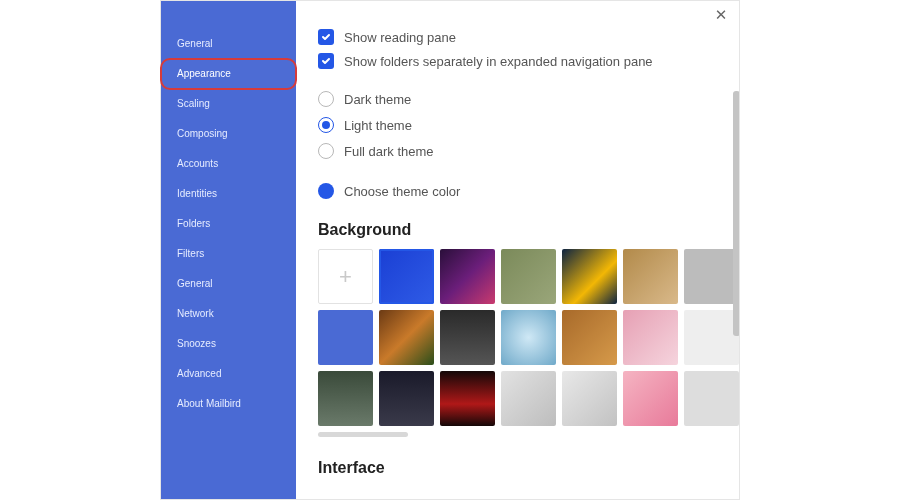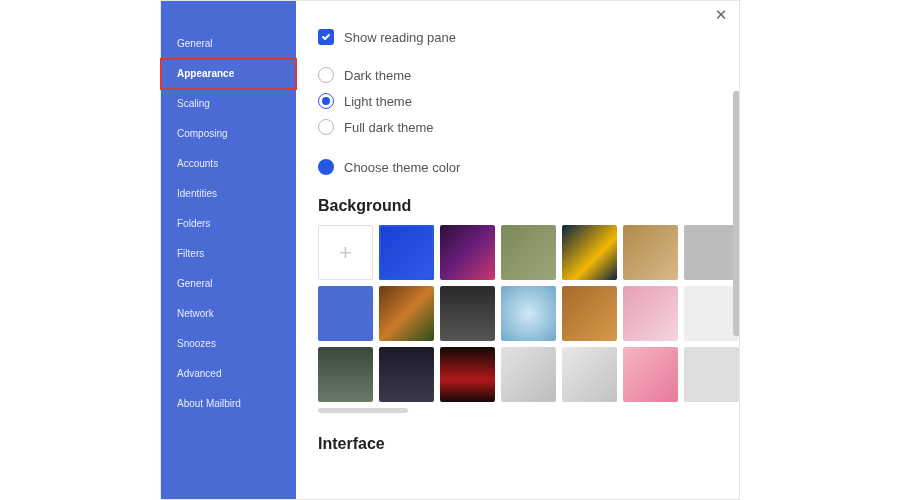--- a/index.html
+++ b/index.html
@@ -28,24 +28,25 @@
   }
   .sidebar-item {
     color: #e6ecff;
     padding: 9px 32px 9px 16px;
     font-size: 10px;
     cursor: pointer;
     line-height: 1.2;
   }
   .sidebar-item.selected {
     color: #fff;
-    font-weight: 700;
+    font-weight: 400;
     outline: 2px solid #d63b3b;
     outline-offset: -1px;
     background: rgba(255,255,255,0.02);
+    border-radius: 9px;
   }
   .content {
     flex: 1;
     padding: 28px 22px 0 22px;
     font-size: 13px;
     color: #555;
     overflow: hidden;
     position: relative;
   }
   .close-btn {
@@ -167,20 +168,28 @@
     </div>
 
     <div class="row">
       <div class="checkbox checked">
         <svg width="10" height="10" viewBox="0 0 10 10" fill="none" stroke-width="2" stroke-linecap="round" stroke-linejoin="round">
             <polyline points="2,5 4,7 8,3"></polyline>
           </svg>
       </div>
       <span>Show reading pane</span>
     </div>
+    <div class="row">
+      <div class="checkbox checked">
+        <svg width="10" height="10" viewBox="0 0 10 10" fill="none" stroke-width="2" stroke-linecap="round" stroke-linejoin="round">
+            <polyline points="2,5 4,7 8,3"></polyline>
+          </svg>
+      </div>
+      <span>Show folders separately in expanded navigation pane</span>
+    </div>
 
     <div class="themes-block">
       <div class="row">
         <div class="radio"></div>
         <span>Dark theme</span>
       </div>
       <div class="row">
         <div class="radio selected"></div>
         <span>Light theme</span>
       </div>

